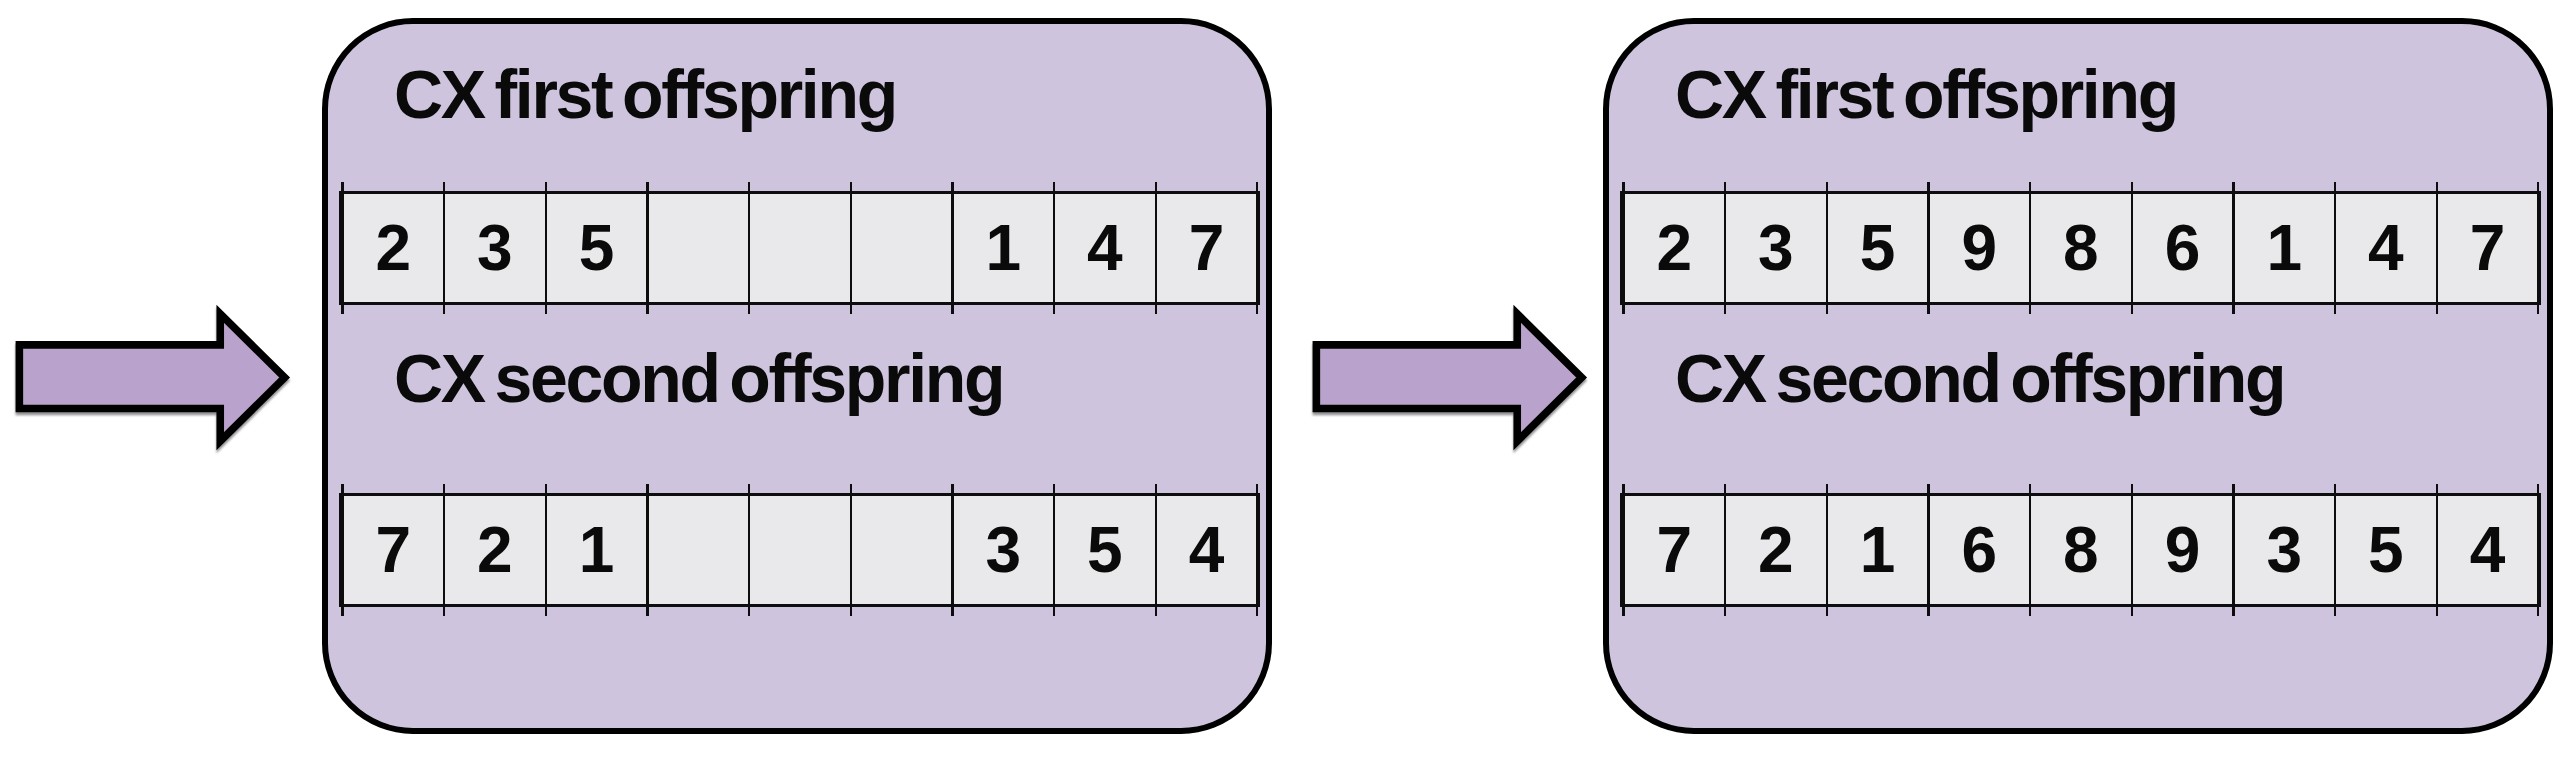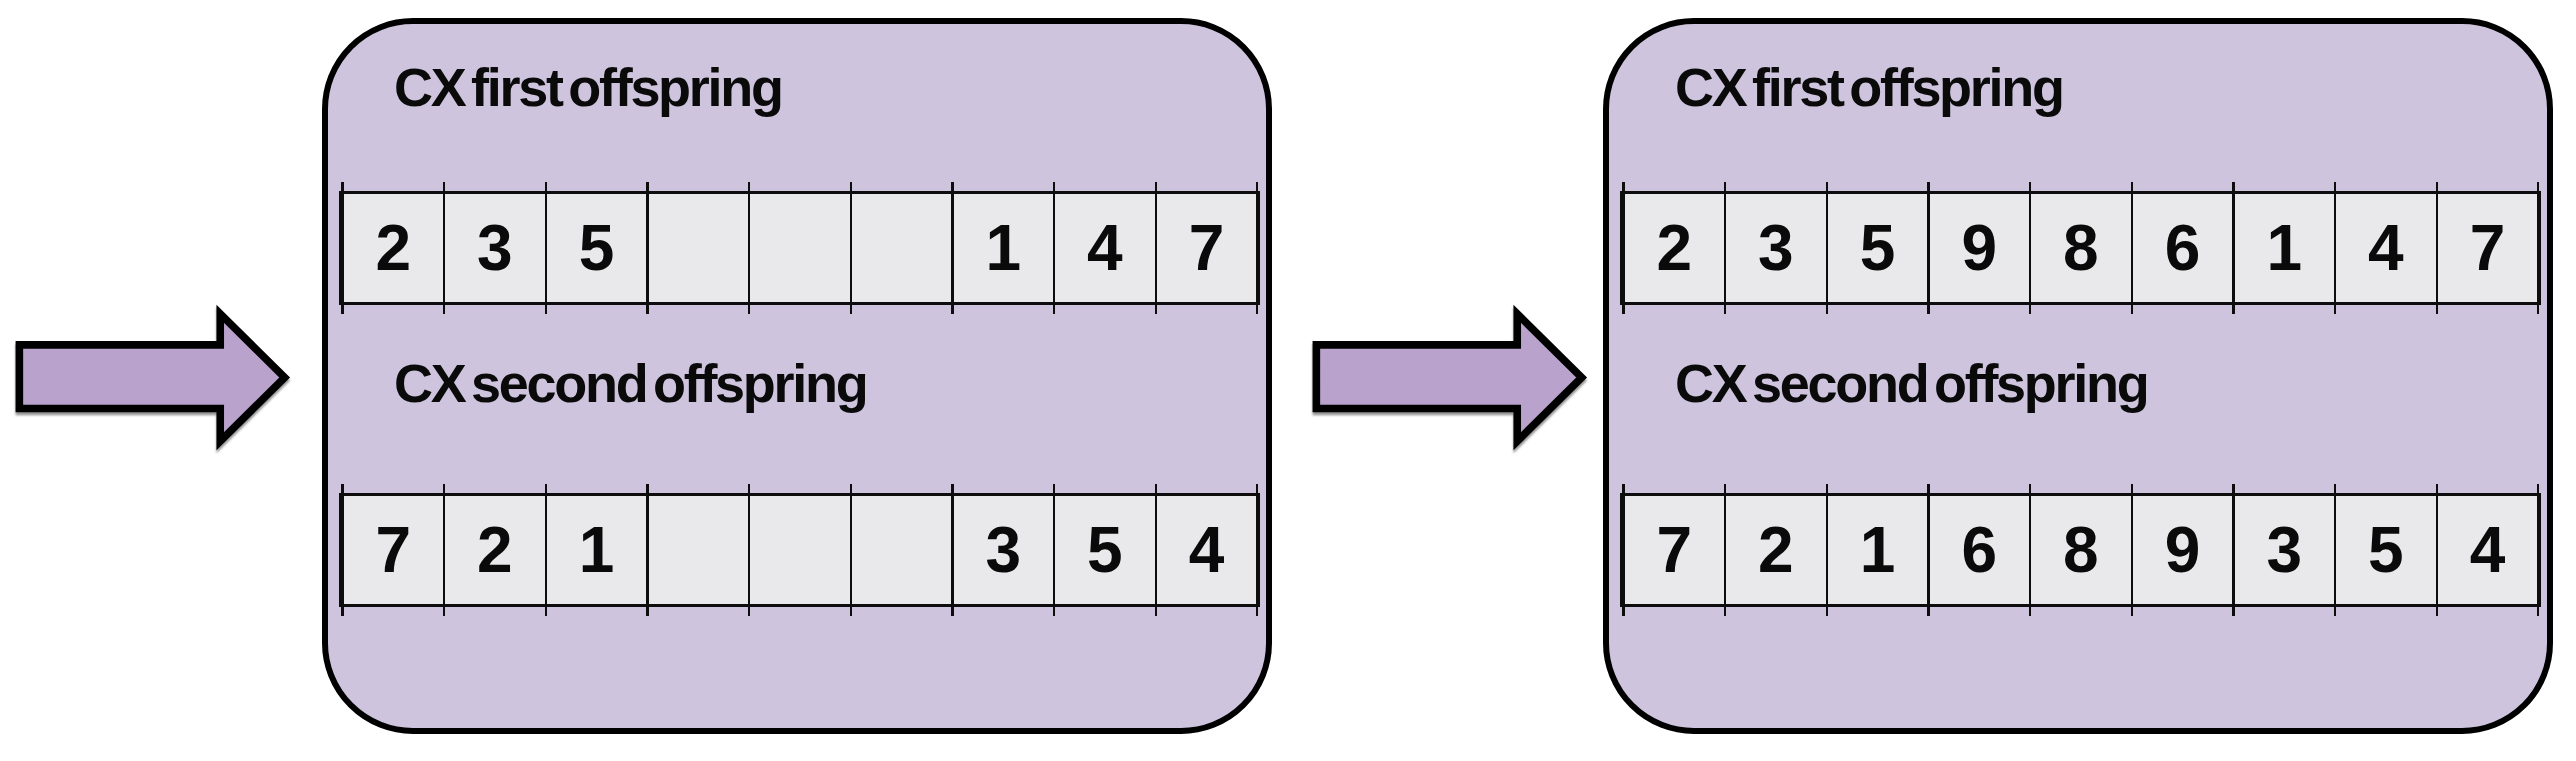--- a/index.html
+++ b/index.html
@@ -26,30 +26,30 @@
     box-sizing:border-box;
     background:var(--panel-fill);
     border:6.8px solid var(--panel-border);
     border-radius:91px;
   }
   .panel-1{left:322px;}
   .panel-2{left:1603px;}
   .panel-title{
     position:absolute;
     left:66px;
-    font-size:54px;
+    font-size:68px;
     font-weight:bold;
     letter-spacing:-2.3px;
     word-spacing:-6px;
     line-height:1;
     color:var(--text-color);
     white-space:nowrap;
   }
   .title-first{top:36px;}
-  .title-second{top:332px;}
+  .title-second{top:320px;}
   .row{
     position:absolute;
     left:11.4px;
     width:921px;height:114px;
     box-sizing:border-box;
     background:var(--cell-fill);
     border:3px solid var(--cell-border);
     display:grid;
     grid-template-columns:repeat(9,1fr);
   }

